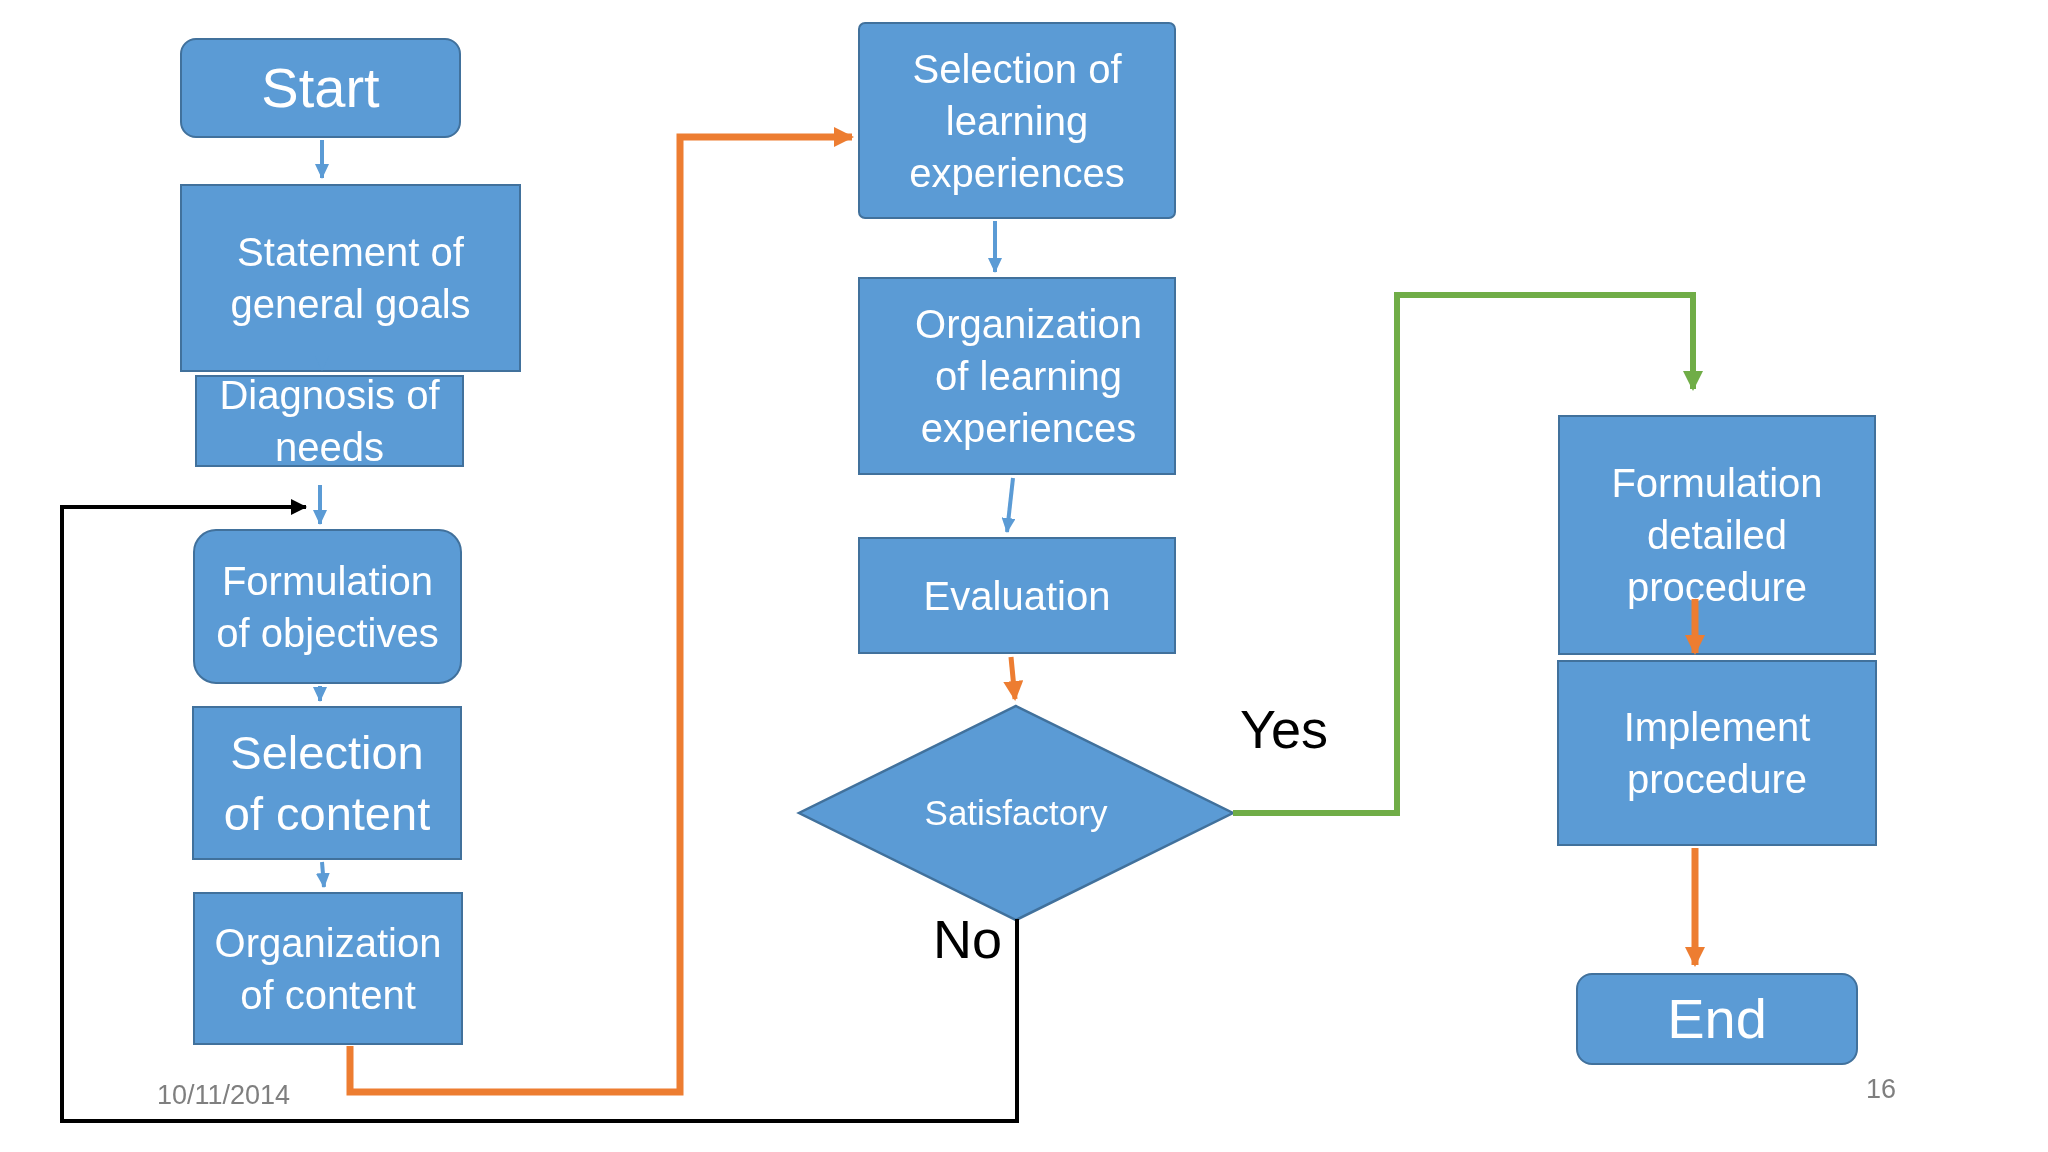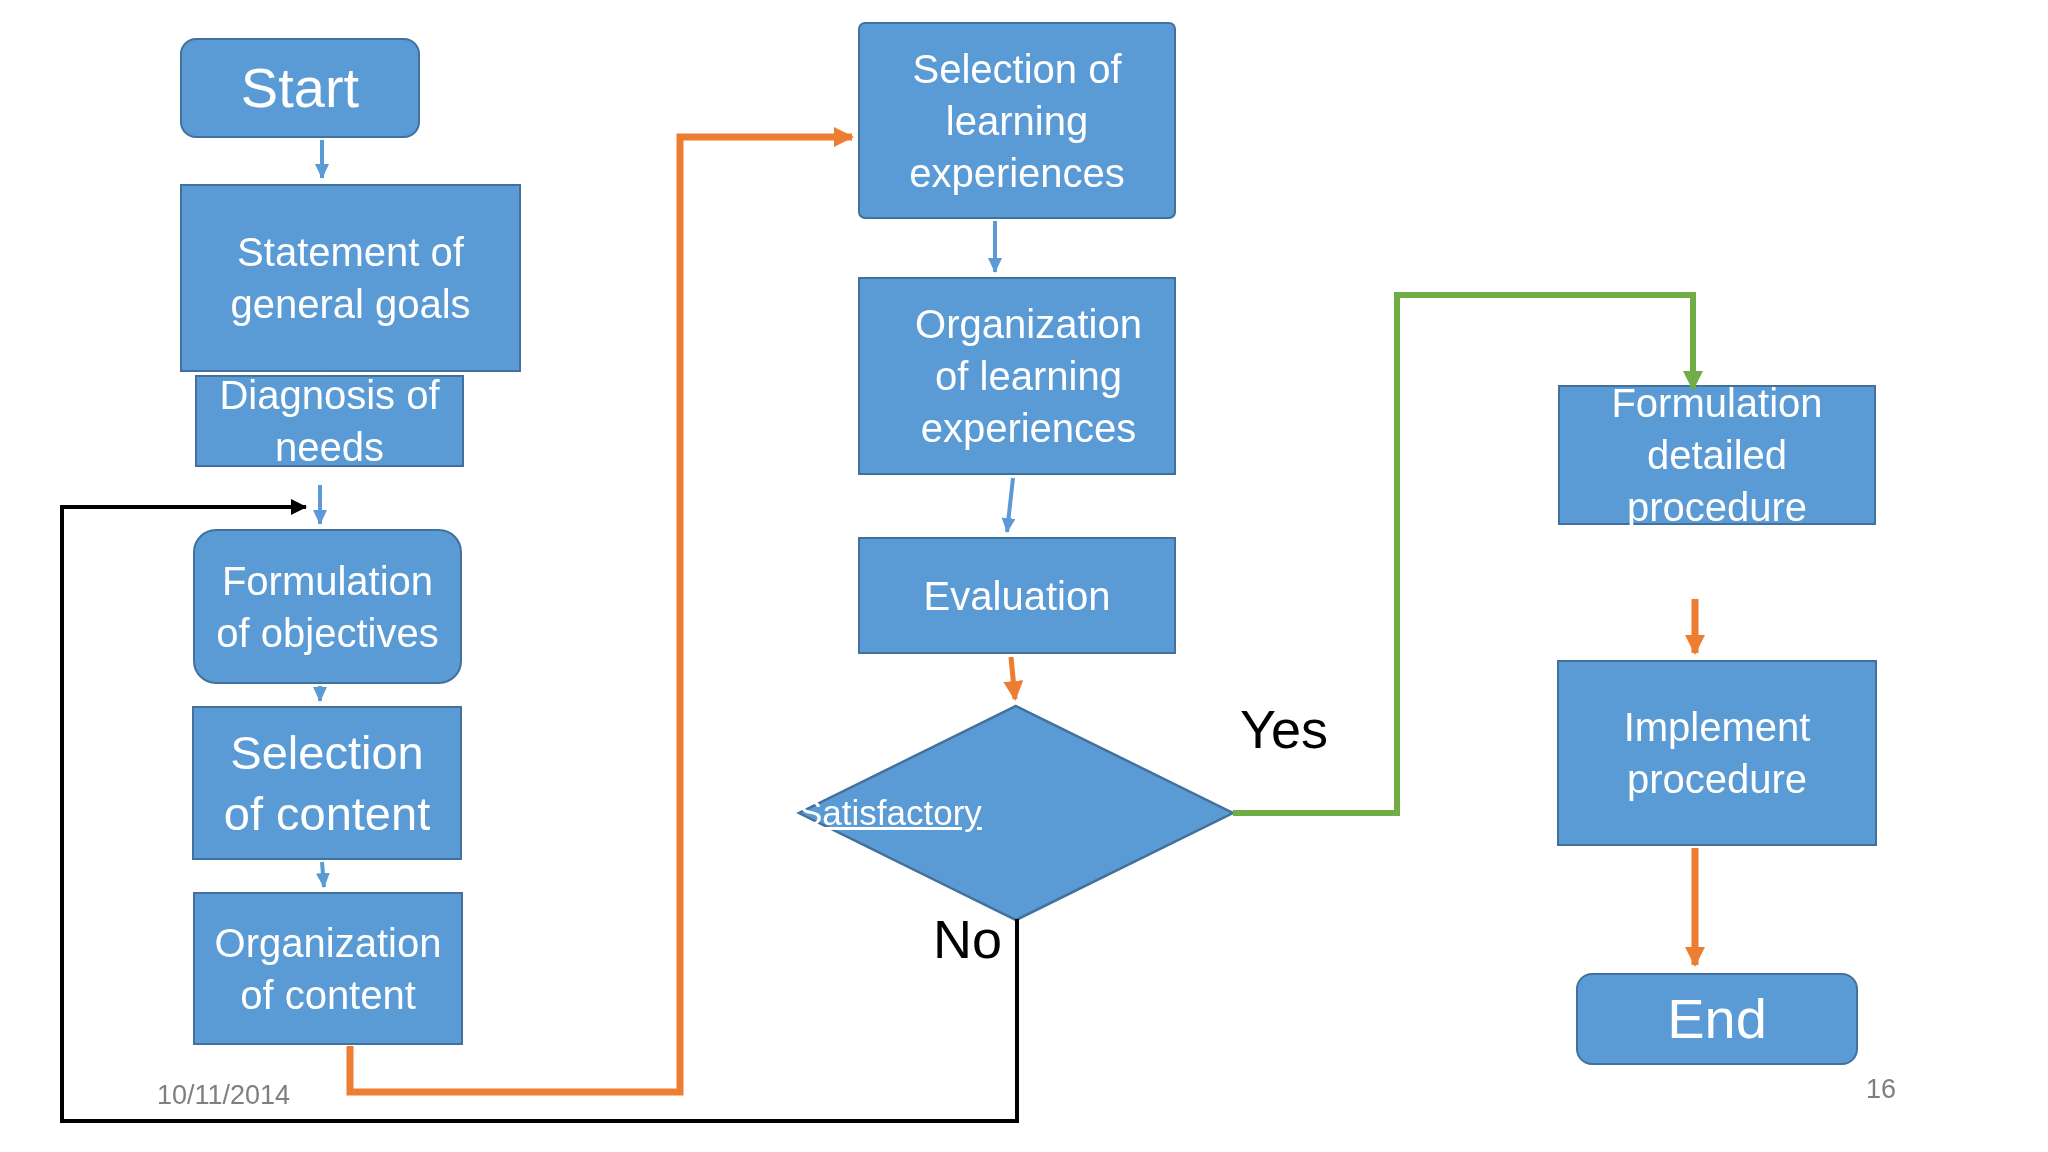--- a/index.html
+++ b/index.html
@@ -18,42 +18,42 @@
     color:var(--box-text,#fff);
     line-height:1.3; padding:0 16px; z-index:1;
   }
   .terminator{border-radius:16px;}
   .fs40{font-size:40px;}
   .fs47{font-size:47px;}
   .fs56{font-size:56px;}
   .connector-layer{position:absolute; left:0; top:0; z-index:5; pointer-events:none;}
   .diamond-label{
     position:absolute; left:799px; top:706px; width:434px; height:214px;
-    display:flex; align-items:center; justify-content:flex-start;
-    color:var(--box-text,#fff); font-size:35px; z-index:6;text-decoration:underline;
+    display:flex; align-items:center; justify-content:center;
+    color:var(--box-text,#fff); font-size:35px; z-index:6;
   }
   .decision-label{
     position:absolute; color:var(--decision-label-text,#000);
     font-size:54px; z-index:6;
   }
   .yes-label{left:1240px; top:698px;}
   .no-label{left:933px; top:908px;}
   .footer{
     position:absolute; color:var(--footer-text,#7f7f7f);
     font-size:27px; z-index:2;
   }
   .footer-date{left:157px; top:1080px;}
   .footer-page{left:1866px; top:1058px;margin-top:16px;}
 </style>
 </head>
 <body>
 
 <div class="slide">
 
-  <div class="node terminator fs56" style="left:180px; top:38px; width:240px; height:100px;">
+  <div class="node terminator fs56" style="left:180px; top:38px; width:281px; height:100px;">
     <span>Start</span>
   </div>
 
   <div class="node fs40" style="left:180px; top:184px; width:341px; height:188px;">
     <span>Statement of general goals</span>
   </div>
 
   <div class="node fs40" style="left:195px; top:375px; width:269px; height:92px;">
     <span>Diagnosis of needs</span>
   </div>
@@ -75,21 +75,21 @@
   </div>
 
   <div class="node fs40" style="left:858px; top:277px; width:318px; height:198px;padding-left:39px;">
     <span>Organization of learning experiences</span>
   </div>
 
   <div class="node fs40" style="left:858px; top:537px; width:318px; height:117px;">
     <span>Evaluation</span>
   </div>
 
-  <div class="node fs40" style="left:1558px; top:385px; width:318px; height:140px;">
+  <div class="node fs40" style="left:1558px; top:415px; width:318px; height:240px;">
     <span>Formulation detailed procedure</span>
   </div>
 
   <div class="node fs40" style="left:1557px; top:660px; width:320px; height:186px;">
     <span>Implement procedure</span>
   </div>
 
   <div class="node terminator fs56" style="left:1576px; top:973px; width:282px; height:92px;">
     <span>End</span>
   </div>

